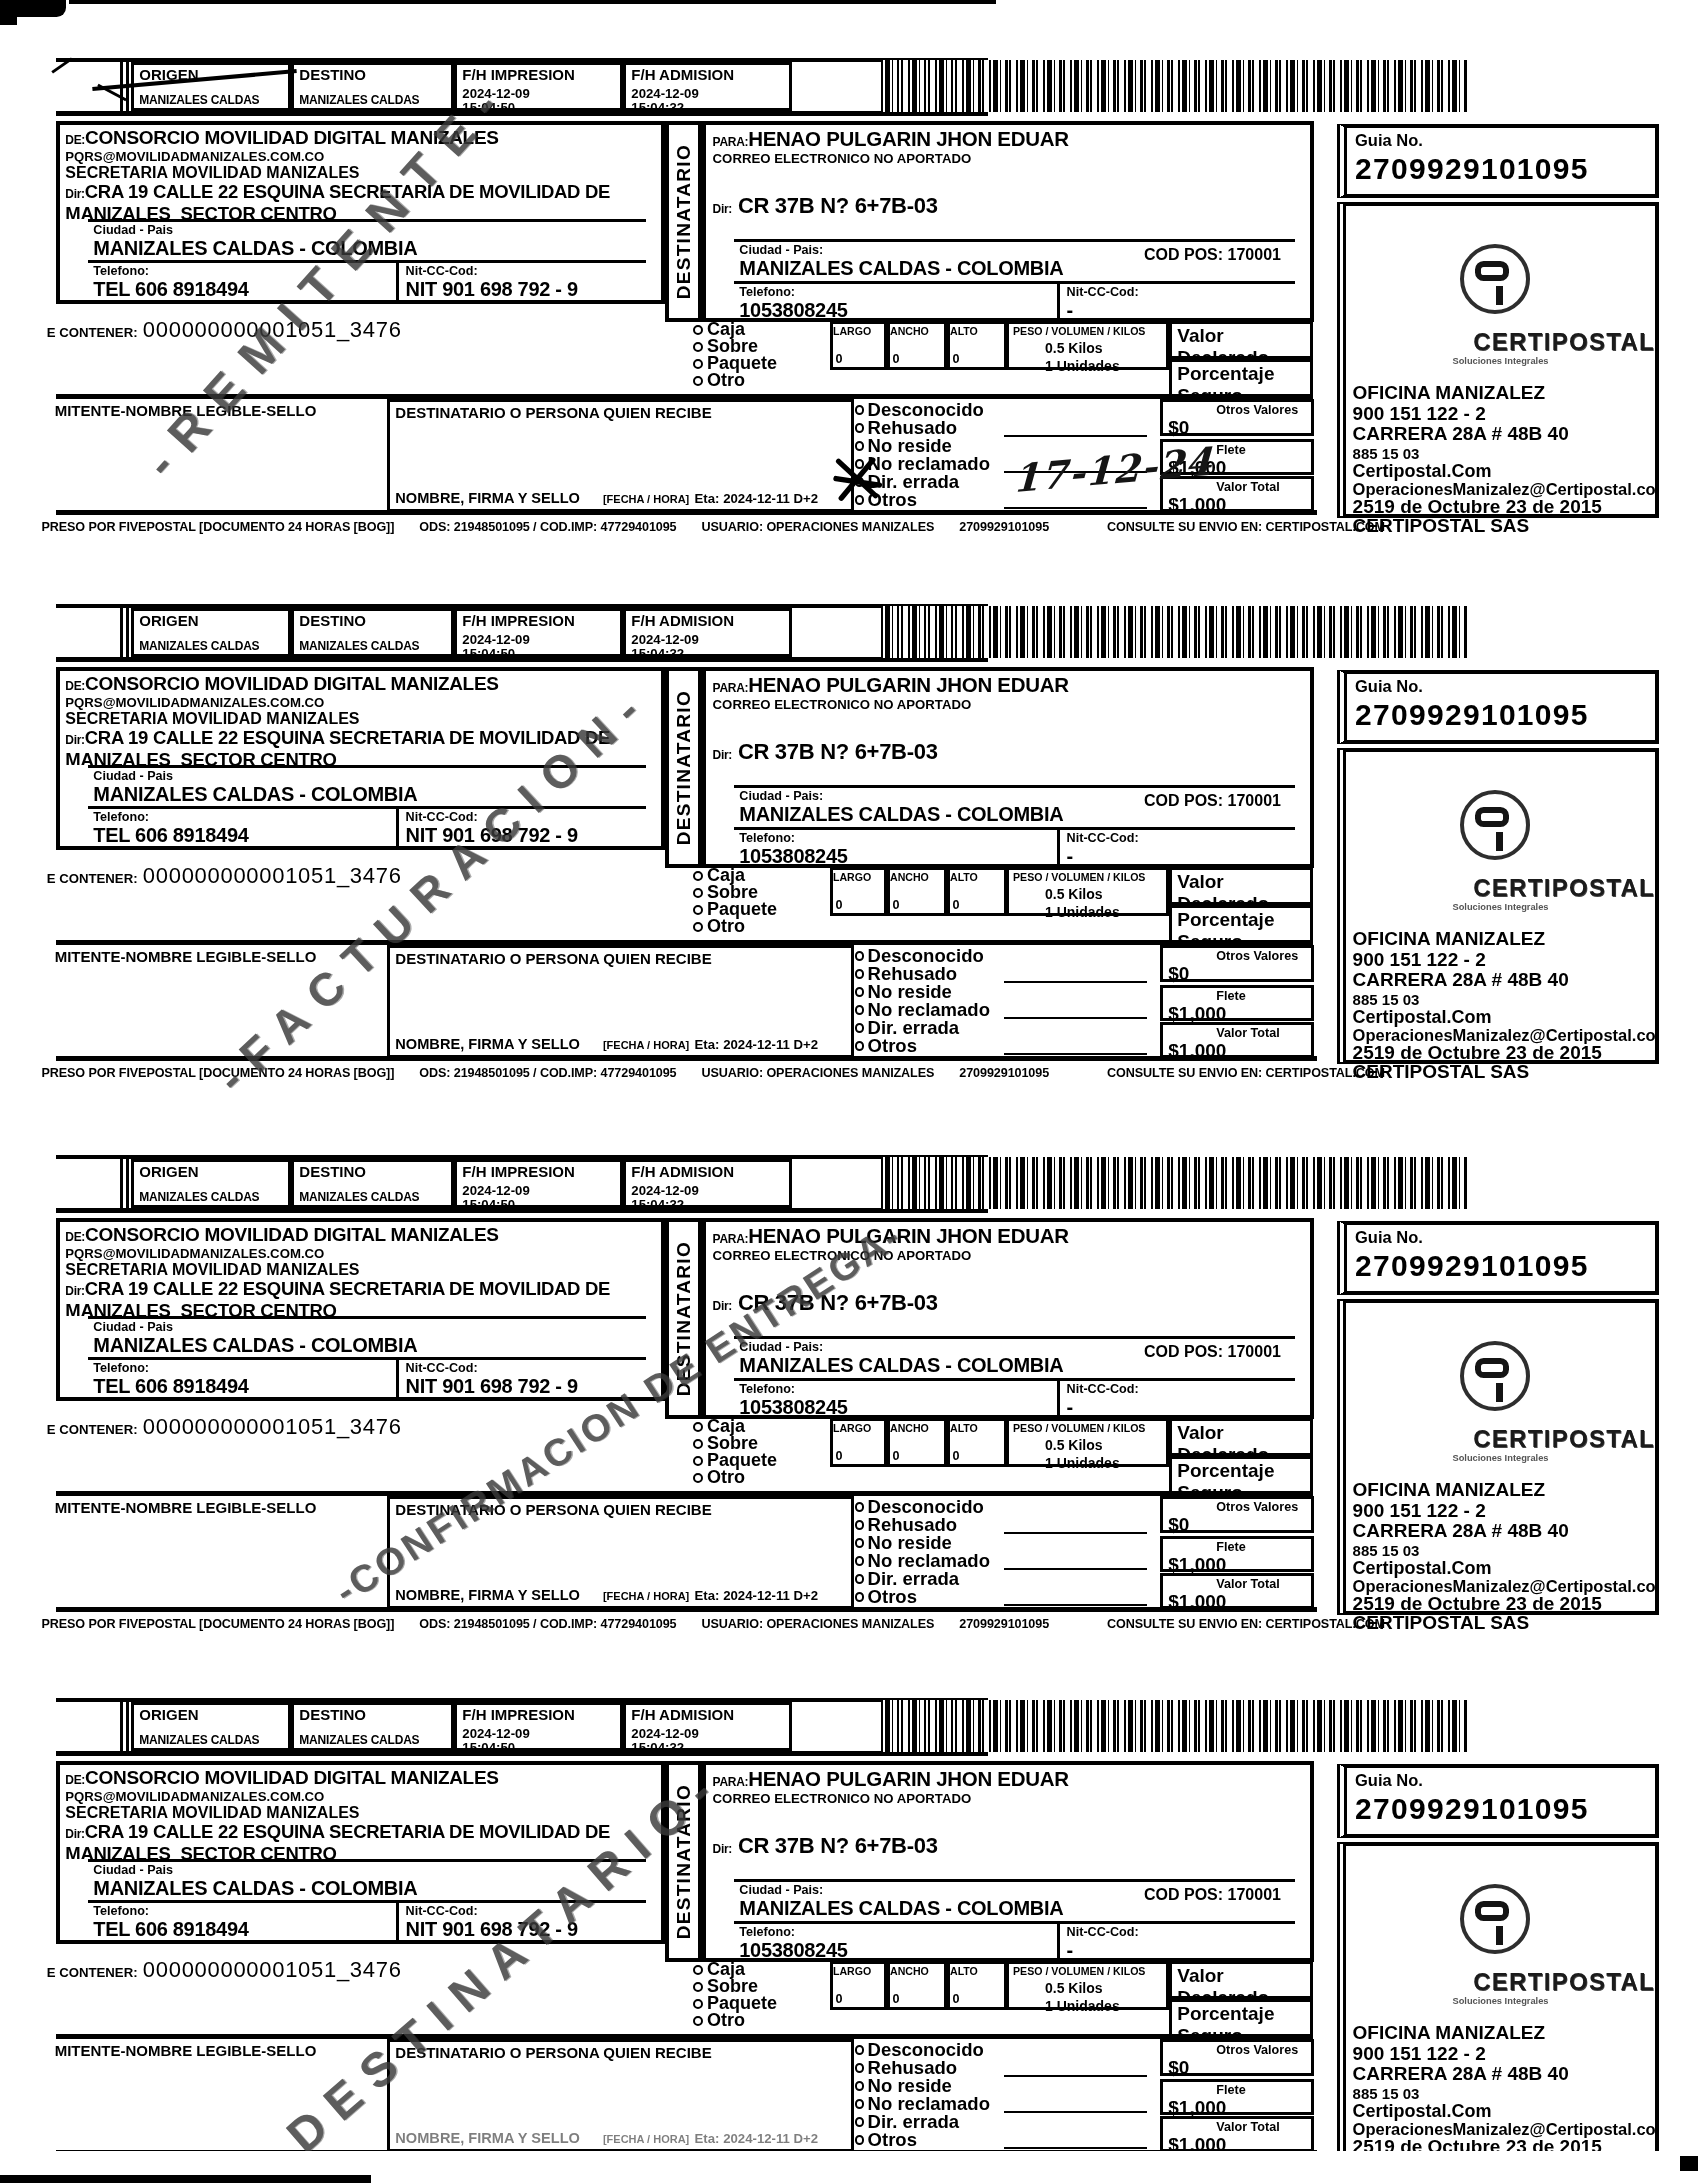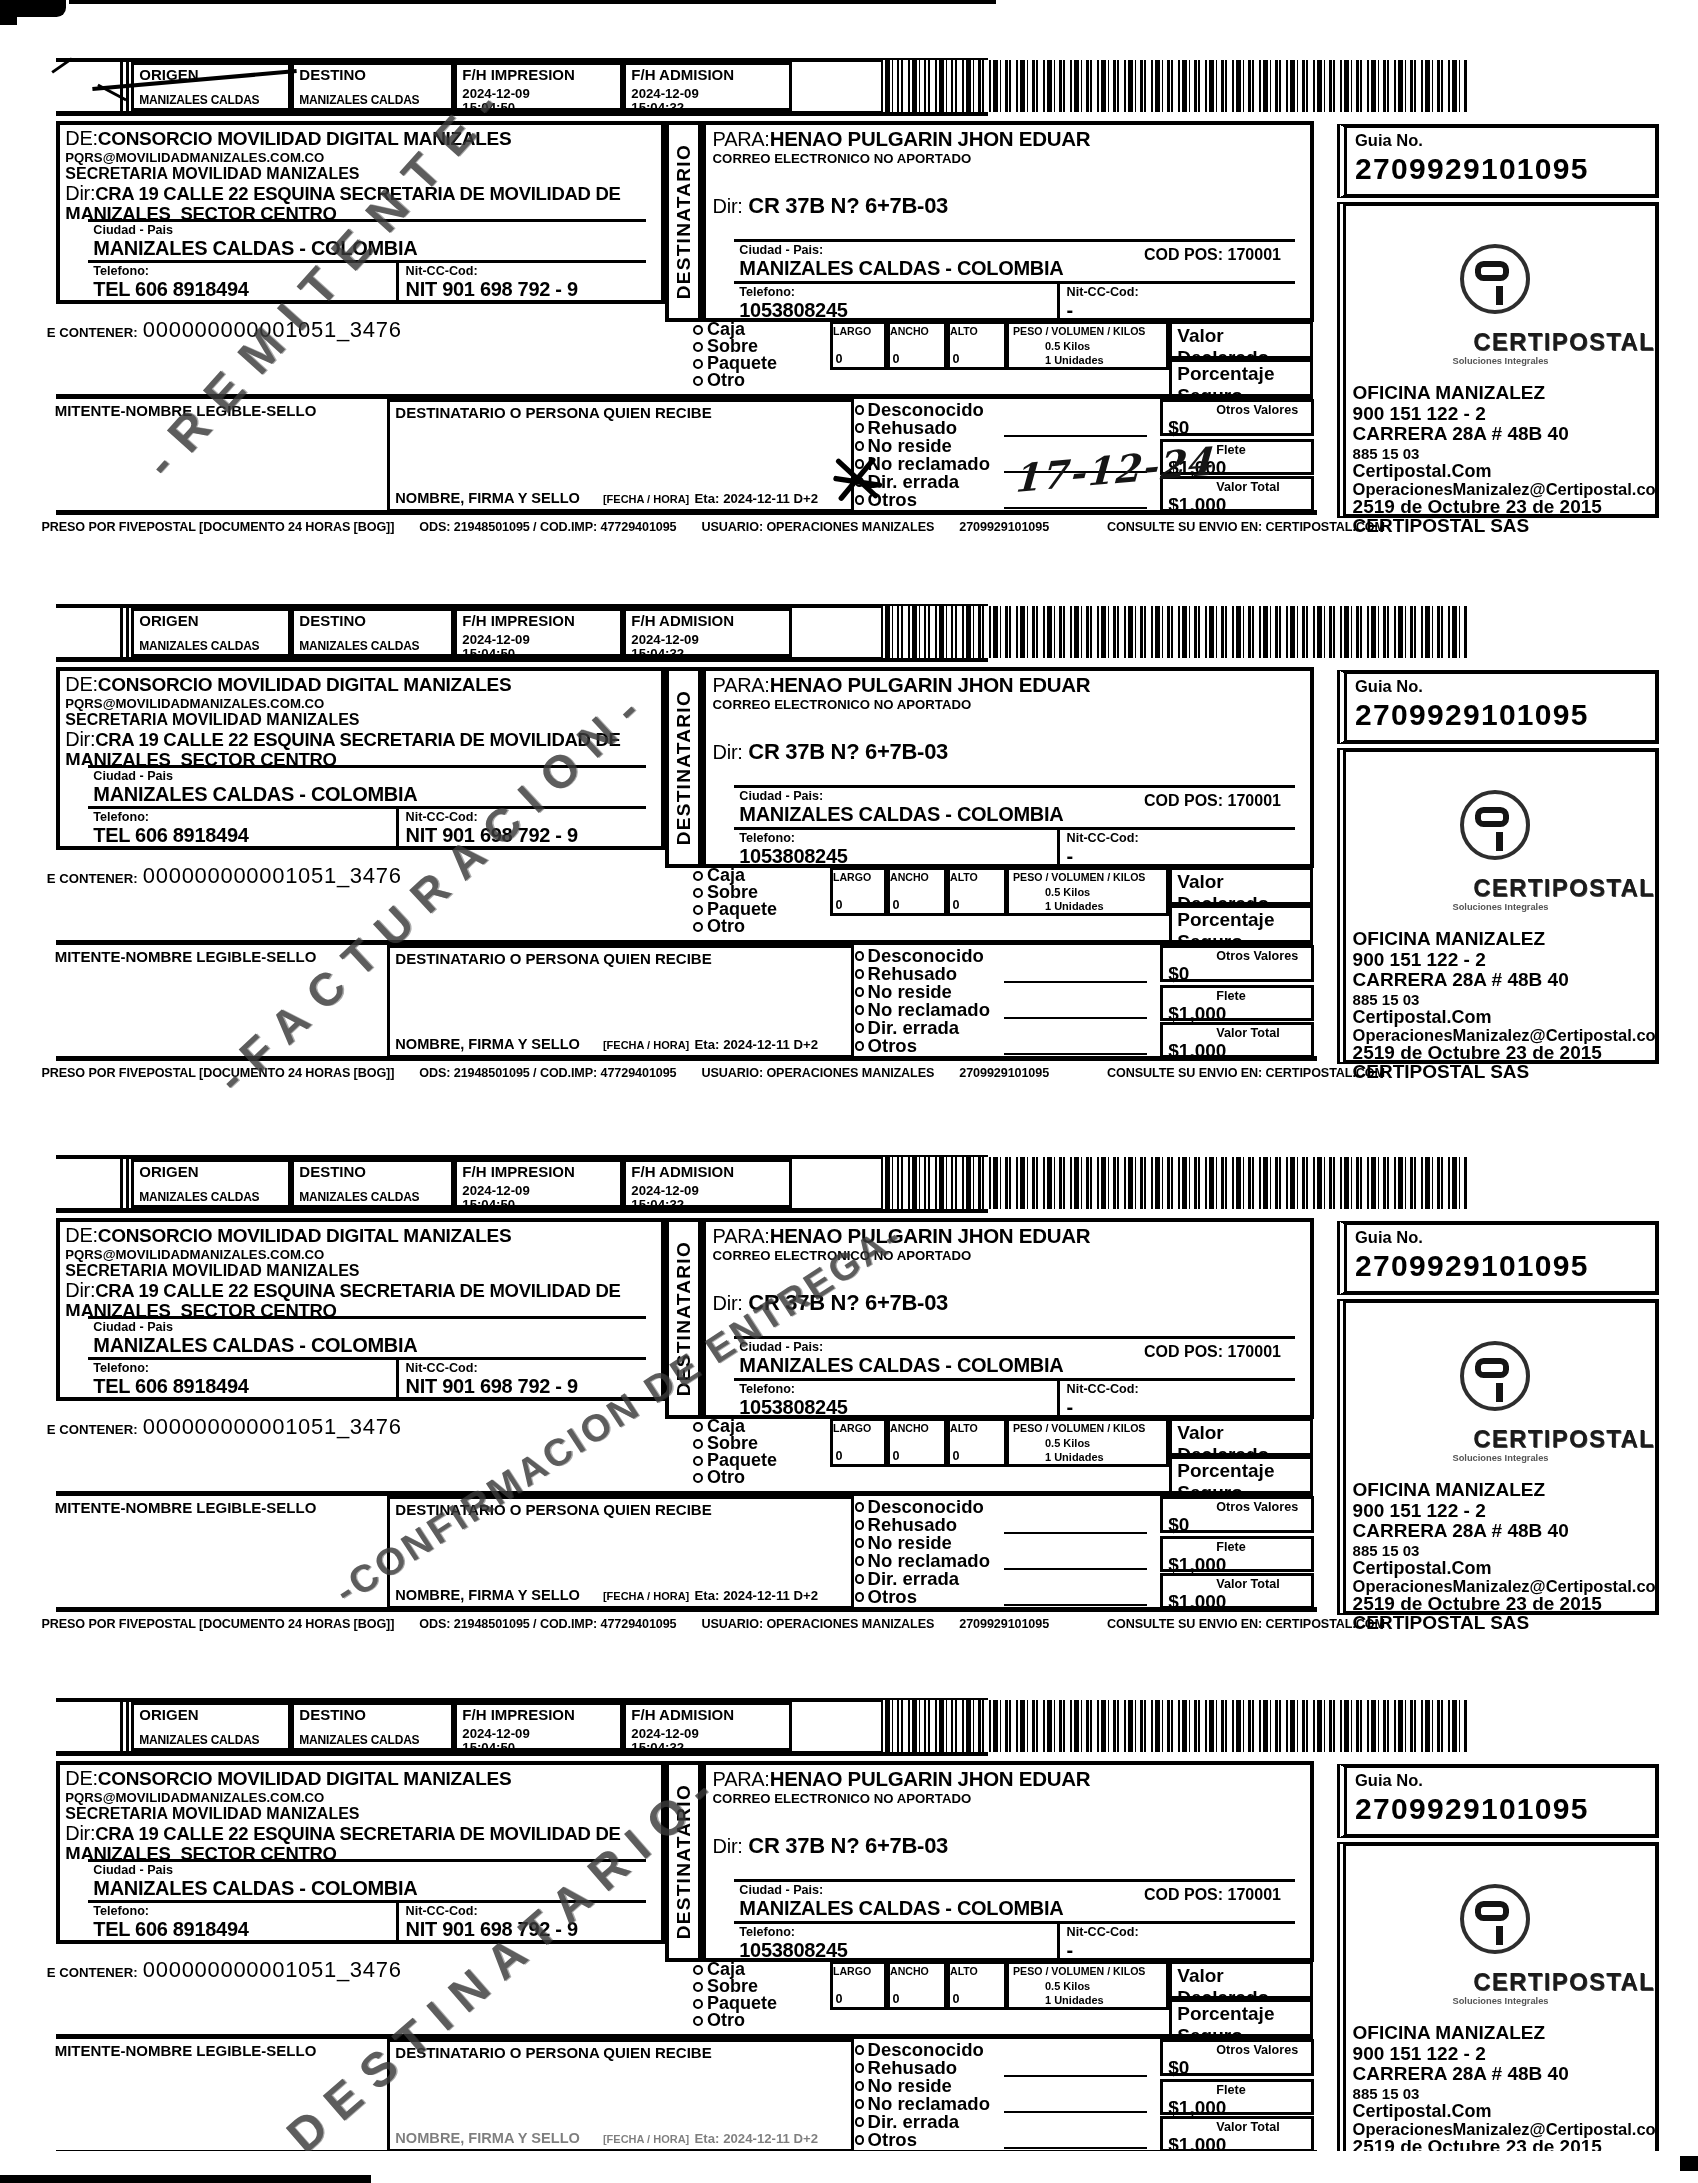--- a/index.html
+++ b/index.html
@@ -19,21 +19,21 @@
   .hlabel{font-size:15px;font-weight:bold;}
   .hval{font-size:12px;font-weight:bold;margin-top:9.3px;letter-spacing:-0.2px;}
   .hval2{font-size:13.2px;font-weight:bold;margin-top:3.3px;line-height:14.6px;}
   .hdr-line2{position:absolute;left:0;top:53px;width:932px;height:4.6px;background:#000;}
   .barcode{position:absolute;left:825px;top:2px;width:586px;height:52px;
     background:repeating-linear-gradient(90deg,#000 0 2px,#fff 2px 4px,#000 4px 8.6px,#fff 8.6px 10.6px,#000 10.6px 12px,#fff 12px 16px,#000 16px 18.5px,#fff 18.5px 20px,#000 20px 22px,#fff 22px 27px);}
 
   
   .sender-box{position:absolute;left:0;top:63px;width:609px;height:183px;border:4px solid #000;}
   .de-block{padding:2px 5.3px;height:94px;overflow:hidden;}
-  .t-sm{font-size:20px;font-weight:normal;}
+  .t-sm{font-size:12px;font-weight:bold;}
   .l-de{font-size:19px;font-weight:bold;letter-spacing:-0.3px;}
   .l-email{font-size:13.2px;font-weight:bold;}
   .l-sec{font-size:16px;font-weight:bold;}
   .l-dir{font-size:18.5px;font-weight:bold;line-height:20px;letter-spacing:-0.3px;}
   .srow{position:absolute;left:0;right:15px;border-top:3.3px solid #000;padding:1.3px 5.3px;margin-left:28px;}
   .sender-box .ciudad{top:94px;height:41px}
   .sender-box .telrow{top:135px;bottom:0}
   .rlab{font-size:12.6px;font-weight:bold;}
   .rval{font-size:20px;font-weight:bold;letter-spacing:-0.3px;}
   .nit-cell{position:absolute;top:0;bottom:0;border-left:3.3px solid #000;padding:1.3px 6.6px;}
@@ -58,21 +58,21 @@
   .pkg-types{position:absolute;left:637px;top:263px;}
   .prow{display:flex;align-items:center;height:17px;}
   .pdot{width:10px;height:10px;border:2.6px solid #000;border-radius:50%;margin-right:4px;flex:none;}
   .ptxt{font-size:18px;font-weight:bold;}
   .dimbox{position:absolute;top:263px;height:49px;border:3.3px solid #000;background:#fff;}
   .dim-largo{left:774px;width:57px}.dim-ancho{left:831px;width:60px}.dim-alto{left:891px;width:60px}
   .dimlab{font-size:10.6px;font-weight:bold;text-align:left;margin-top:1.3px;}
   .dimval{position:absolute;left:2.6px;bottom:1.3px;font-size:12.6px;font-weight:bold;}
   .peso-box{position:absolute;left:950px;top:263px;width:163px;height:49px;border:3.3px solid #000;padding:1.3px 4px;background:#fff;}
   .pesolab{font-size:10.6px;font-weight:bold;}
-  .pesoval{font-size:11px;font-weight:bold;margin-left:32px;margin-top:2.6px;}
+  .pesoval{font-size:14px;font-weight:bold;margin-left:32px;margin-top:2.6px;}
   .vbox{position:absolute;left:1113px;width:144px;border:3.3px solid #000;padding:0.7px 5.3px;background:#fff;}
   .vd{top:263px;height:38px}.porc{top:301px;height:38px}
   .vlab{font-size:19px;font-weight:bold;}
   .vval{font-size:18px;font-weight:bold;}
 
   
   .bdiv{position:absolute;left:0;top:336px;width:1257px;height:4.6px;background:#000;}
   .mitente{position:absolute;left:-1.3px;top:344px;font-size:15px;font-weight:bold;}
   .recibe-box{position:absolute;left:331px;top:341px;width:467px;height:113px;border:3.3px solid #000;padding:2px 5.3px;}
   .recibe-lab{font-size:15px;font-weight:bold;}

